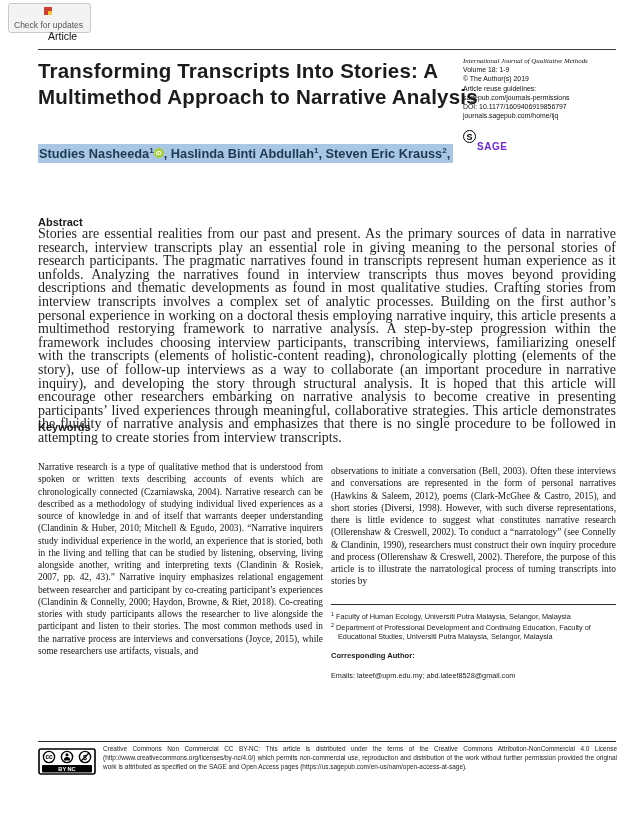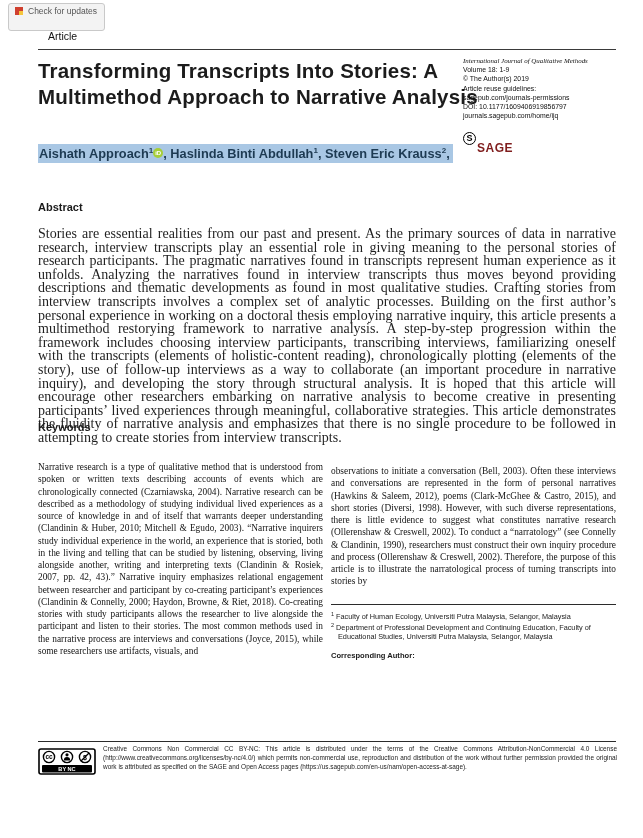--- a/index.html
+++ b/index.html
@@ -11,55 +11,55 @@
     background: #ffffff;
     font-family: "Liberation Sans", sans-serif;
     color: #1a1a1a;
     overflow: hidden;
   }
   
   .update-badge {
     position: absolute; left: 8px; top: 3px;
     display: inline-flex; align-items: center; gap: 4px;
     background: #f3f3f3; border: 1px solid #c9c9c9; border-radius: 3px;
-    padding: 2px 7px 14px 5px; font-size: 8.5px; color: #555; cursor: pointer;
+    padding: 2px 7px 2px 5px; font-size: 8.5px; color: #555; cursor: pointer; flex-direction: column;
   }
   
   .article-label { position: absolute; left: 48px; top: 30px; font-size: 10.5px; color: #111; }
   .rule-top { position: absolute; left: 38px; top: 49px; width: 578px; border-top: 1.3px solid #3a3a3a; }
   
   .title {
     position: absolute; left: 38px; top: 58px; width: 450px;
     font-size: 20.5px; line-height: 26px; font-weight: bold; color: #1c1c1c;
     letter-spacing: 0.2px;
   }
   
   .meta { position: absolute; left: 463px; top: 56px; width: 165px; font-size: 6.9px; line-height: 9.2px; color: #0f0f0f; }
   .meta .journal { font-family: "Liberation Serif", serif; font-style: italic; }
   .sage-logo { position: absolute; left: 463px; top: 121px; display: flex; align-items: center; }
   .sage-s {
     width: 13px; height: 13px; border: 1.6px solid #000; border-radius: 50%;
     font-size: 9px; font-weight: bold; display: flex; align-items: center; justify-content: center;
     margin-right: 1px; color: #000;
   }
-  .sage-word { font-size: 12px; font-weight: bold; letter-spacing: 0.5px; color: #7f1d1d; margin-top: 20px; }
+  .sage-word { font-size: 10px; font-weight: bold; letter-spacing: 0.5px; color: #6d28d9; margin-top: 20px; }
   
   .authors {
     position: absolute; left: 38px; top: 141px; width: 575px;
     font-size: 12.8px; line-height: 18px; font-weight: bold; color: #1d3a52;
   }
   .hl { background: #a9c7e4; padding: 1.5px 3px 2.5px 1px; }
   .authors sup { font-size: 8px; vertical-align: 5px; }
   .orcid {
     display: inline-block; width: 10px; height: 10px; border-radius: 50%;
     background: #a6ce39; color: #fff; font-size: 6px; font-weight: bold;
     text-align: center; line-height: 10px; vertical-align: 2px; font-style: normal;
   }
   
-  .abstract-h { position: absolute; left: 38px; top: 201px; font-size: 11px; font-weight: bold; }
+  .abstract-h { position: absolute; left: 38px; top: 216px; font-size: 11px; font-weight: bold; }
   .abstract-p {
     position: absolute; left: 38px; top: 227px; width: 578px;
     font-size: 14px; line-height: 13.6px; text-align: justify; color: #1f1f1f; font-family: Liberation Serif, serif;
   }
   .keywords-h { position: absolute; left: 38px; top: 421px; font-size: 11px; font-weight: bold; text-align: center; }
   .keywords-p { position: absolute; left: 38px; top: 437px; width: 578px; font-size: 9.3px; color: #1f1f1f; }
   
   .col-left  { position: absolute; left: 38px;  top: 461px; width: 285px; }
   .col-right { position: absolute; left: 331px; top: 465px; width: 285px; }
   .intro-h { font-size: 11.5px; font-weight: bold; margin-bottom: 7px; }
@@ -109,41 +109,42 @@
     <div>sagepub.com/journals-permissions</div>
     <div>DOI: 10.1177/1609406919856797</div>
     <div>journals.sagepub.com/home/ijq</div>
   </div>
   <div class="sage-logo">
     <span class="sage-s">S</span>
     <span class="sage-word">SAGE</span>
   </div>
 
   <div class="authors">
-    <span class="hl"><span>Aishath Approach</span><sup>1</sup><span class="orcid">iD</span><span>, Haslinda Binti Abdullah</span><sup>1</sup><span>, Steven Eric Krauss</span><sup>2</sup><span>,</span></span>
+    <span class="hl"><span>Studies Nasheeda</span><sup>1</sup><span class="orcid">iD</span><span>, Haslinda Binti Abdullah</span><sup>1</sup><span>, Steven Eric Krauss</span><sup>2</sup><span>,</span></span>
     <br>
   </div>
 
   <div class="abstract-h">Abstract</div>
   <p class="abstract-p">Stories are essential realities from our past and present. As the primary sources of data in narrative research, interview transcripts play an essential role in giving meaning to the personal stories of research participants. The pragmatic narratives found in transcripts represent human experience as it unfolds. Analyzing the narratives found in interview transcripts thus moves beyond providing descriptions and thematic developments as found in most qualitative studies. Crafting stories from interview transcripts involves a complex set of analytic processes. Building on the first author’s personal experience in working on a doctoral thesis employing narrative inquiry, this article presents a multimethod restorying framework to narrative analysis. A step-by-step progression within the framework includes choosing interview participants, transcribing interviews, familiarizing oneself with the transcripts (elements of holistic-content reading), chronologically plotting (elements of the story), use of follow-up interviews as a way to collaborate (an important procedure in narrative inquiry), and developing the story through structural analysis. It is hoped that this article will encourage other researchers embarking on narrative analysis to become creative in presenting participants’ lived experiences through meaningful, collaborative strategies. This article demonstrates the fluidity of narrative analysis and emphasizes that there is no single procedure to be followed in attempting to create stories from interview transcripts.</p>
 
   <div class="keywords-h">Keywords</div>
 
   <div class="col-left">
     <p class="body-p">Narrative research is a type of qualitative method that is understood from spoken or written texts describing accounts of events which are chronologically connected (Czarniawska, 2004). Narrative research can be described as a methodology of studying individual lived experiences as a source of knowledge in and of itself that warrants deeper understanding (Clandinin &amp; Huber, 2010; Mitchell &amp; Egudo, 2003). “Narrative inquirers study individual experience in the world, an experience that is storied, both in the living and telling that can be studied by listening, observing, living alongside another, writing and interpreting texts (Clandinin &amp; Rosiek, 2007, pp. 42, 43).” Narrative inquiry emphasizes relational engagement between researcher and participant by co-creating participant’s experiences (Clandinin &amp; Connelly, 2000; Haydon, Browne, &amp; Riet, 2018). Co-creating stories with study participants allows the researcher to live alongside the participant and listen to their stories. The most common methods used in the narrative process are interviews and conversations (Joyce, 2015), while some researchers use artifacts, visuals, and</p>
   </div>
 
   <div class="col-right">
     <p class="body-p">observations to initiate a conversation (Bell, 2003). Often these interviews and conversations are represented in the form of personal narratives (Hawkins &amp; Saleem, 2012), poems (Clark-McGhee &amp; Castro, 2015), and short stories (Diversi, 1998). However, with such diverse representations, there is little evidence to suggest what constitutes narrative research (Ollerenshaw &amp; Creswell, 2002). To conduct a “narratology” (see Connelly &amp; Clandinin, 1990), researchers must construct their own inquiry procedure and process (Ollerenshaw &amp; Creswell, 2002). Therefore, the purpose of this article is to illustrate the narratological process of turning transcripts into stories by</p>
     <div class="fn-block">
       <div class="fn"><sup>1</sup> <span>Faculty of Human Ecology, Universiti Putra Malaysia, Selangor, Malaysia</span></div>
       <div class="fn"><sup>2</sup> <span>Department of Professional Development and Continuing Education, Faculty of Educational Studies, Universiti Putra Malaysia, Selangor, Malaysia</span></div>
     </div>
     <div class="corr">
       <div class="corr-h">Corresponding Author:</div>
+      <div>Emails: lateef@upm.edu.my; abd.lateef8528@gmail.com</div>
     </div>
   </div>
 
   <div class="bottom-rule"></div>
   <div class="cc-badge">
     <svg width="58" height="27" viewBox="0 0 58 27">
       <rect x="1" y="1" width="56" height="25" rx="2" fill="#ffffff" stroke="#000" stroke-width="1.6"></rect>
       <circle cx="11" cy="9" r="5.6" fill="none" stroke="#000" stroke-width="1.4"></circle>
       <text x="11" y="11.4" font-size="6.5" font-weight="bold" text-anchor="middle" font-family="Liberation Sans, sans-serif">cc</text>
       <circle cx="29" cy="9" r="5.6" fill="none" stroke="#000" stroke-width="1.4"></circle>

